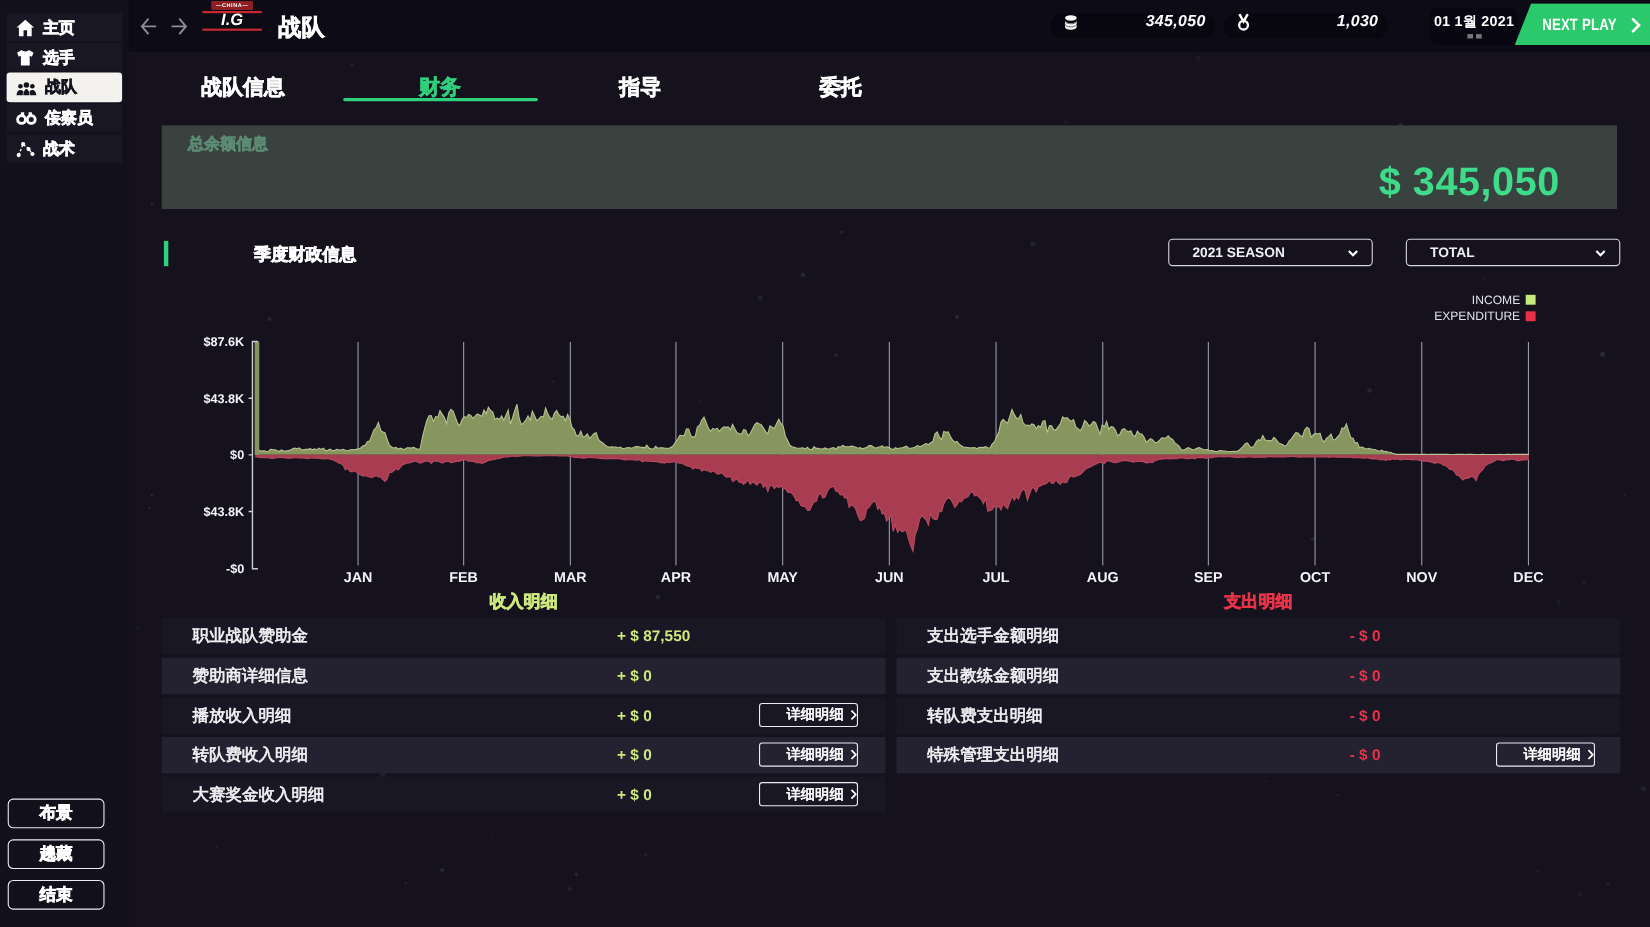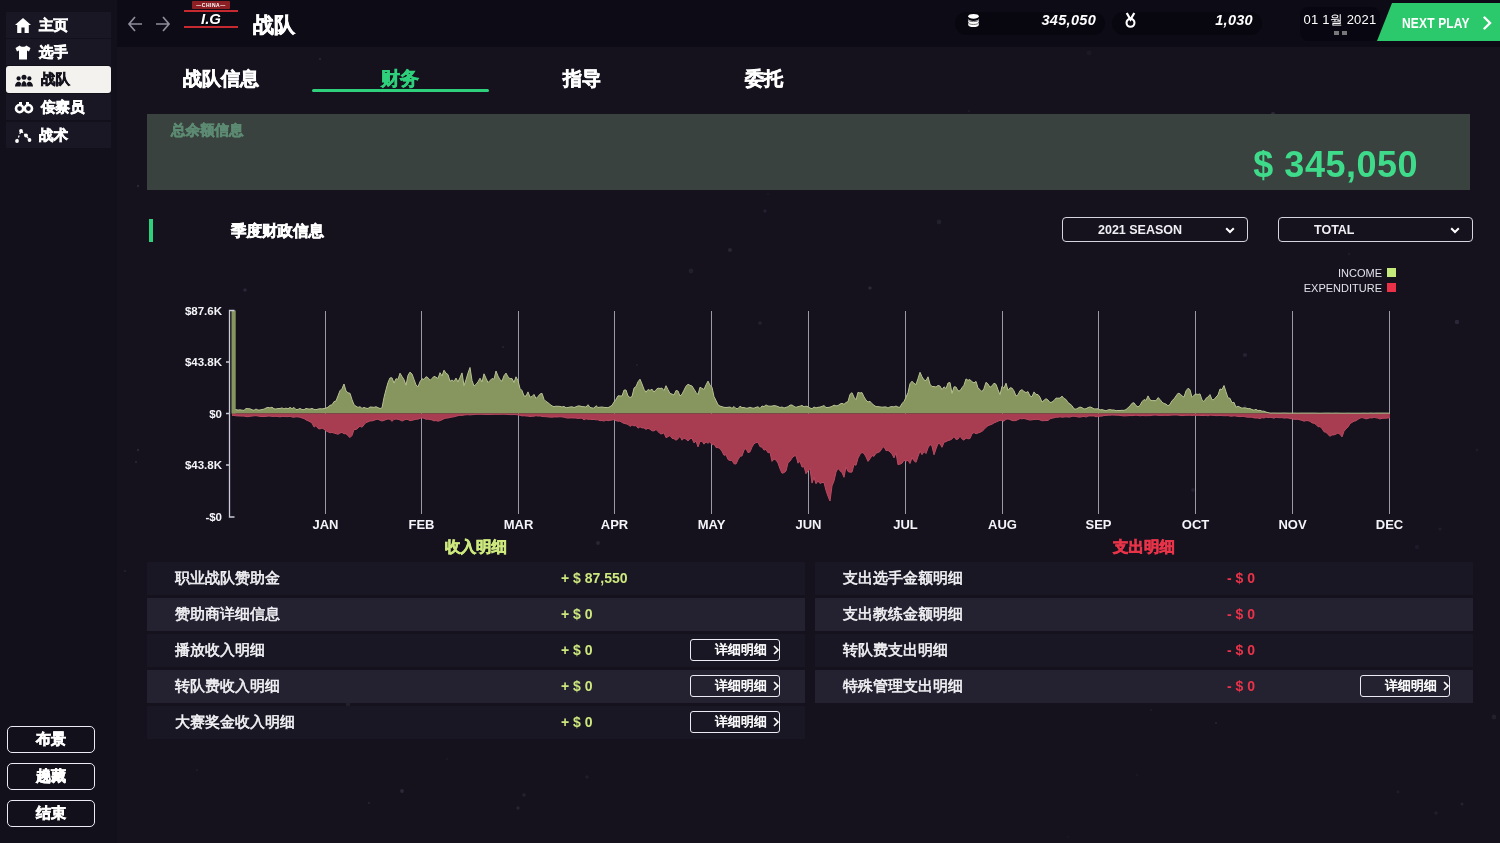--- a/index.html
+++ b/index.html
@@ -12,35 +12,35 @@
 .sitem{position:absolute;left:6px;width:105px;height:26px;background:#1a1725;color:#fff;font-size:14.5px;font-weight:bold;display:flex;align-items:center}
 .sitem svg{margin-left:8px}
 .sitem span{margin-left:7px}
 .sitem.active{background:#f4f2ee;color:#14121c;border-radius:3px}
 .sbtn{position:absolute;left:7px;width:88px;height:27px;border:1.5px solid #eceaf2;border-radius:5px;color:#fff;font-size:15px;font-weight:bold;display:flex;align-items:center;justify-content:center}
 
 #title{left:253px;top:11px;font-size:21px;font-weight:bold;color:#fff}
 .pill{background:rgba(4,3,10,0.5);border-radius:12px;height:23px;top:12px;display:flex;align-items:flex-start}
 .pillval{position:absolute;right:9px;font-size:14.5px;font-weight:bold;font-style:italic;color:#fff;letter-spacing:0.3px}
 #datebox{left:1300px;top:7px;width:80px;height:34px;background:#080711;border-radius:8px;text-align:center}
-#datebox .d1{font-size:13px;font-weight:normal;color:#fff;margin-top:4px;letter-spacing:0.2px}
+#datebox .d1{font-size:13px;font-weight:bold;color:#fff;margin-top:4px;letter-spacing:0.2px}
 #nextplay{left:1377px;top:3px;width:123px;height:38px;background:#2bc96c;clip-path:polygon(15px 0,100% 0,100% 100%,0 100%)}
 #nextplay span{position:absolute;left:25px;top:11px;font-size:15px;font-weight:bold;color:#fff;letter-spacing:0.2px;transform:scaleX(0.8);transform-origin:0 50%;white-space:nowrap}
 
 .tab{top:66px;width:200px;text-align:center;font-size:19px;font-weight:bold;color:#fff}
 #tabline{left:312px;top:89px;width:177px;height:3px;background:#2fd07b;border-radius:2px}
 
 #balance{left:147px;top:114px;width:1323px;height:76px;background:#3a423f}
 #balance .t{position:absolute;left:24px;top:7px;font-size:14.5px;font-weight:bold;color:#5c8a72}
 #balance .v{position:absolute;right:52px;bottom:4px;font-size:36px;font-weight:bold;color:#3edc8a;letter-spacing:0.5px}
 
 #qbar{left:149px;top:219px;width:3.5px;height:23px;background:#2fd07b}
 #qlabel{left:231px;top:221px;font-size:15.5px;font-weight:bold;color:#fff}
 .select{top:217px;height:25px;border:1.5px solid #d5d5dd;border-radius:4px;color:#f0f0f4;font-size:12.5px;font-weight:bold;display:flex;align-items:center}
-.select .tx{margin-left:35px}
+.select .tx{margin-left:21px}
 .select svg{position:absolute;right:12px;top:9px}
 
 .leg{top:0;font-size:11px;color:#e2e2ea;text-align:right}
 .legsq{position:absolute;width:9px;height:9px}
 
 .ttitle{top:537px;width:658px;text-align:center;font-size:15.5px;font-weight:bold}
 .trow{position:absolute;width:658px;height:33px}
 .trow .lab{position:absolute;left:28px;top:7px;font-size:15px;color:#f2f2f5}
 .trow .val{position:absolute;top:8px;font-size:14px;font-weight:bold}
 .rowd{background:#1a1725}

